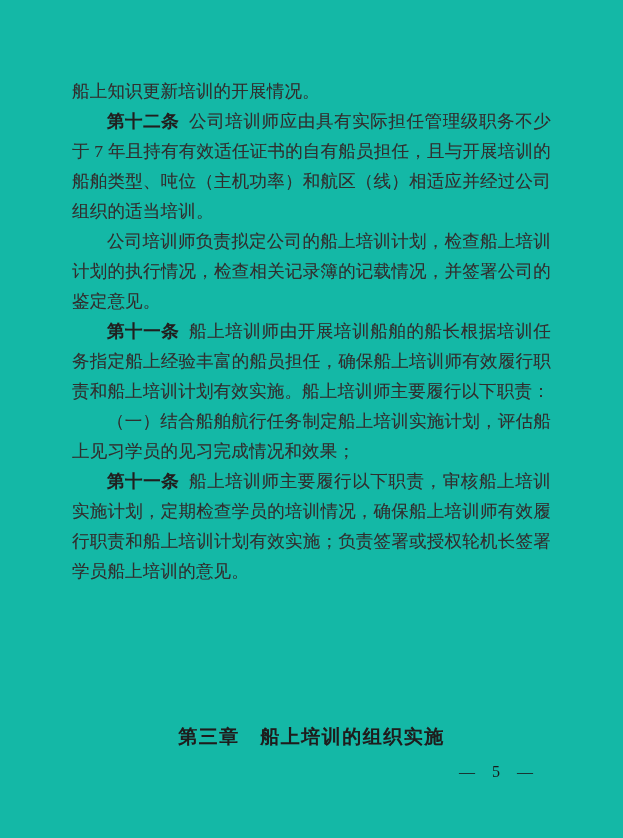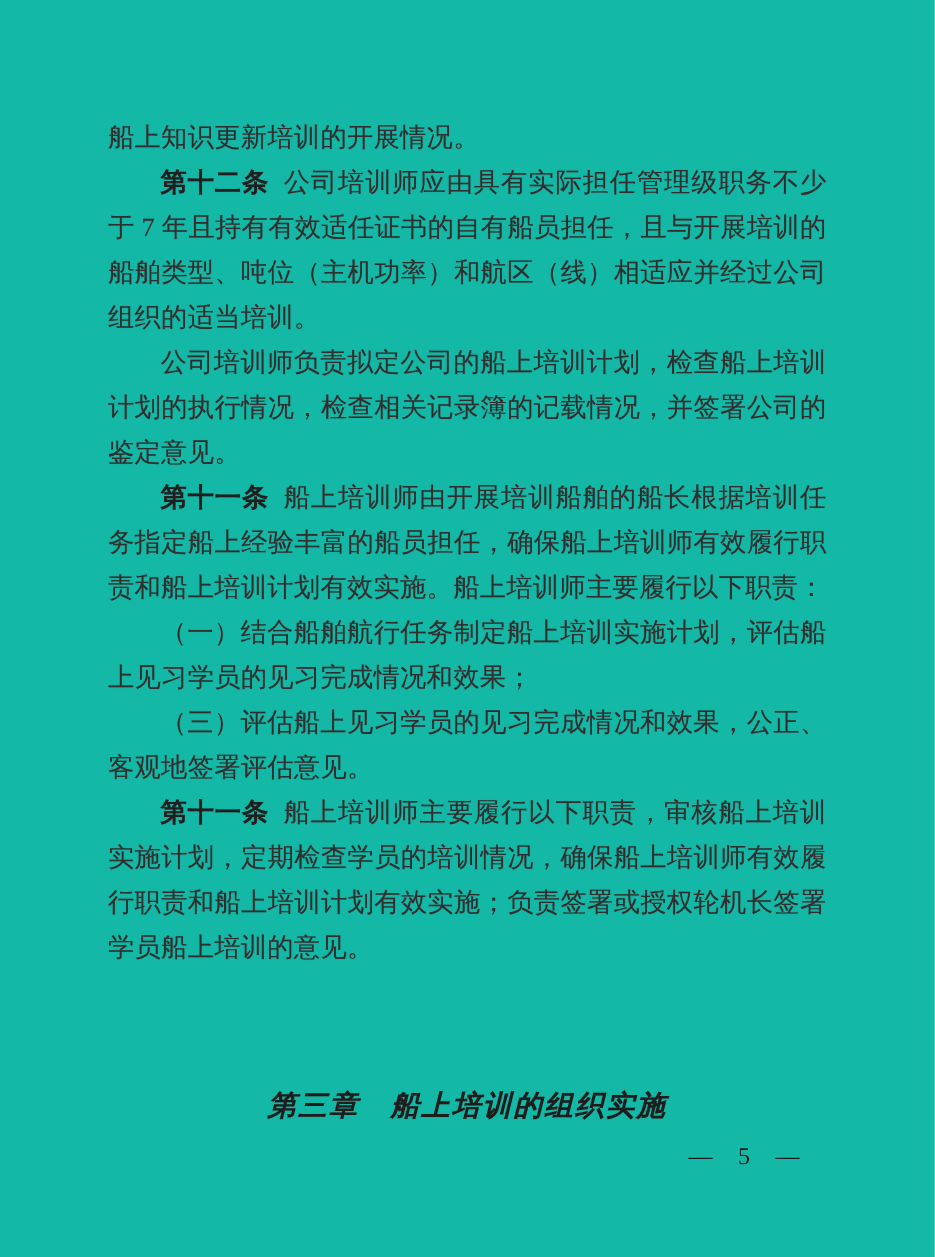--- a/index.html
+++ b/index.html
@@ -39,21 +39,20 @@
     position: absolute;
     left: 72px; top: 724px; width: 479px;
     margin: 0;
     text-align: center;
     font-size: 19px;
     font-weight: bold;
     letter-spacing: 1.5px;
     color: #1d1d1d;
     font-family: "Liberation Sans", "DejaVu Sans", sans-serif;
     text-shadow: 0 0 0.6px rgba(70,70,70,0.4);
-    font-style: italic;
   }
   .pageno {
     position: absolute;
     top: 762px; right: 90px;
     font-size: 16px;
     line-height: 20px;
     word-spacing: 13px;
     color: #1a1a1a;
     font-family: "Liberation Serif", "DejaVu Serif", serif;
   }
@@ -61,20 +60,19 @@
 </head>
 <body>
 
 <div class="page">
   <div class="body-text">
     <p class="para no-indent"><b class="art"></b><span>船上知识更新培训的开展情况。</span></p>
     <p class="para"><b class="art">第十二条</b><span>公司培训师应由具有实际担任管理级职务不少于 7 年且持有有效适任证书的自有船员担任，且与开展培训的船舶类型、吨位（主机功率）和航区（线）相适应并经过公司组织的适当培训。</span></p>
     <p class="para"><b class="art"></b><span>公司培训师负责拟定公司的船上培训计划，检查船上培训计划的执行情况，检查相关记录簿的记载情况，并签署公司的鉴定意见。</span></p>
     <p class="para"><b class="art">第十一条</b><span>船上培训师由开展培训船舶的船长根据培训任务指定船上经验丰富的船员担任，确保船上培训师有效履行职责和船上培训计划有效实施。船上培训师主要履行以下职责：</span></p>
     <p class="para"><b class="art"></b><span>（一）结合船舶航行任务制定船上培训实施计划，评估船上见习学员的见习完成情况和效果；</span></p>
-    <p class="para"><b class="art"></b><span>（三）评估船上见习学员的见习完成情况和效果，公正、客观地签署评估意见。</span></p>
     <p class="para"><b class="art">第十一条</b><span>船上培训师主要履行以下职责，审核船上培训实施计划，定期检查学员的培训情况，确保船上培训师有效履行职责和船上培训计划有效实施；负责签署或授权轮机长签署学员船上培训的意见。</span></p>
   </div>
 
   <h2 class="chapter">第三章　船上培训的组织实施</h2>
 
   <div class="pageno">— 5 —</div>
 </div>
 
 </body></html>

